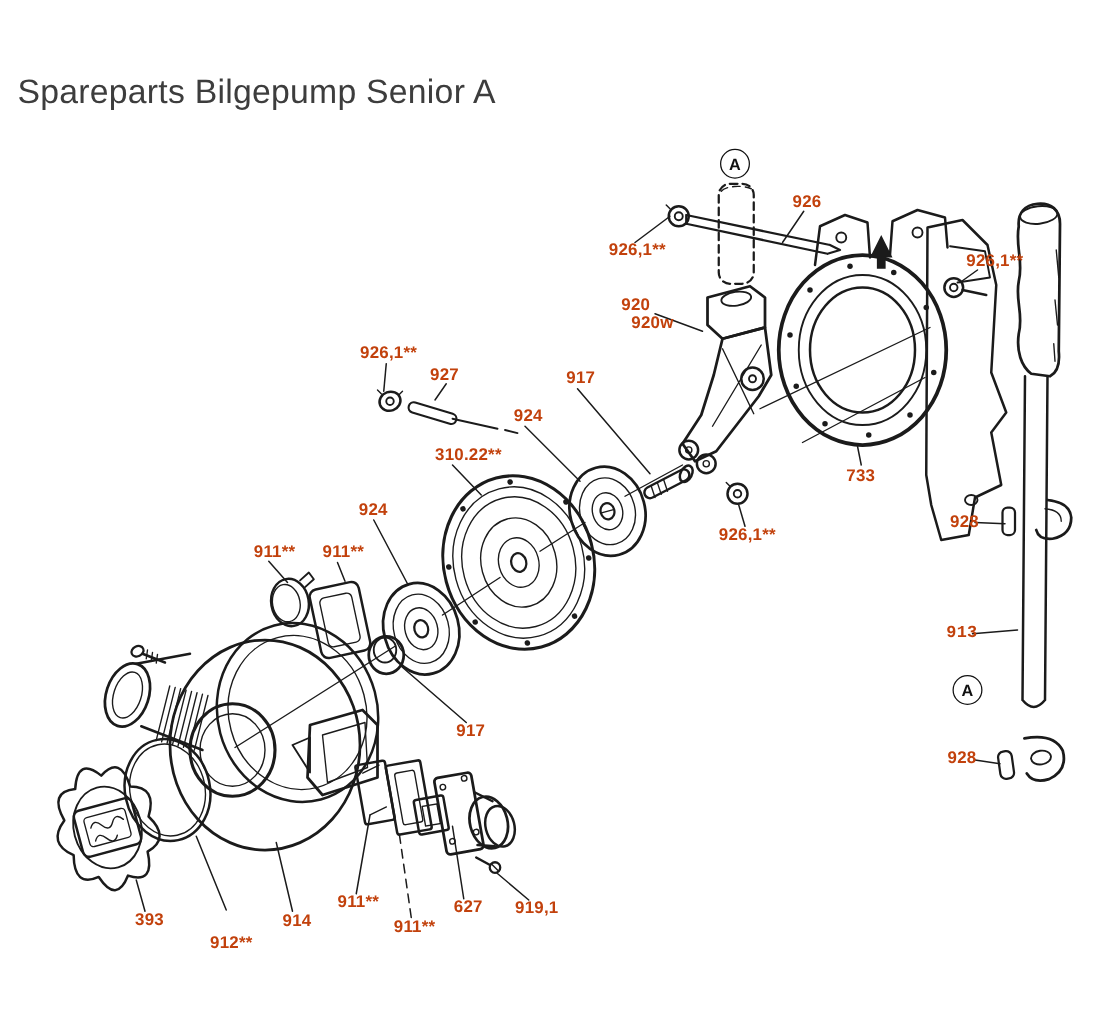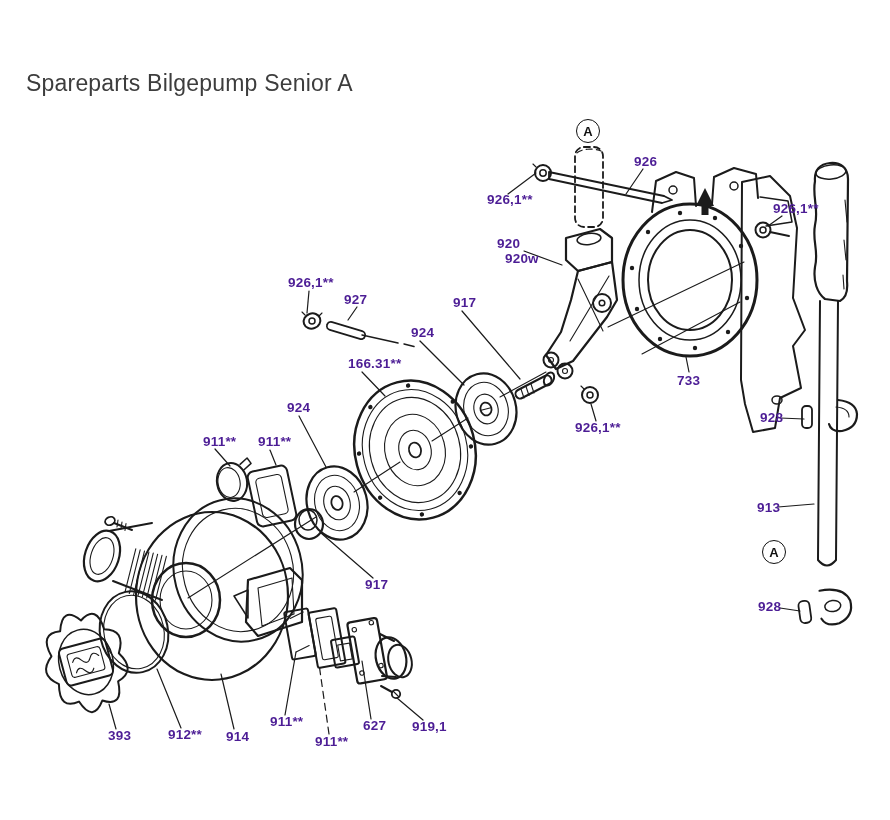--- a/index.html
+++ b/index.html
@@ -1,31 +1,31 @@
 <!DOCTYPE html>
 <html><head>
 <meta charset="utf-8">
 <style>
   html,body{margin:0;padding:0;width:890px;height:820px;overflow:hidden;background:#ffffff;}
   .stage{position:relative;width:890px;height:820px;font-family:"Liberation Sans",sans-serif;background:#ffffff;}
-  .title{position:absolute;left:14px;top:58px;margin:12px;font-size:23px;font-weight:400;color:#3d3d3d;letter-spacing:.2px;white-space:nowrap;}
+  .title{position:absolute;left:14px;top:58px;margin:0;font-size:27px;font-weight:400;color:#3d3d3d;letter-spacing:.2px;white-space:nowrap;}
   .drawing{position:absolute;left:0;top:0;width:890px;height:820px;}
   .drawing *{stroke:#1b1b1b;fill:none;stroke-linecap:round;stroke-linejoin:round;}
   .w1{stroke-width:1.1px}.w15{stroke-width:1.5px}.w18{stroke-width:1.8px}
   .w2{stroke-width:2px}.w22{stroke-width:2.2px}.w25{stroke-width:2.5px}.w3{stroke-width:3px}
   .ld{stroke-width:1.2px}
   .lddash{stroke-width:1.2px;stroke-dasharray:7 5;}
   .dash{stroke-dasharray:6 4;}
   .core{stroke:#ffffff;}
   .hole{fill:#1b1b1b;stroke:none;}
   .fillb{fill:#1b1b1b;stroke:none;}
   .thick10{stroke-width:10px}.thick65{stroke-width:6.5px}
   .thick11{stroke-width:11px}.thick7{stroke-width:7px}
   .labels-layer{position:absolute;left:0;top:0;width:890px;height:820px;}
-  .plabel{position:absolute;transform:translateY(-55%);font-size:13.5px;font-weight:700;color:#4c1d95;white-space:nowrap;letter-spacing:.2px;}
+  .plabel{position:absolute;transform:translateY(-55%);font-size:13.5px;font-weight:700;color:#c2410c;white-space:nowrap;letter-spacing:.2px;}
   .detail-marker{position:absolute;width:24px;height:24px;border:1.7px solid #111111;border-radius:50%;box-sizing:border-box;
     display:flex;align-items:center;justify-content:center;font-size:13px;font-weight:700;color:#111111;background:#ffffff;}
 </style>
 </head>
 <body>
 
 <div class="stage">
   <h1 class="title">Spareparts Bilgepump Senior A</h1>
 
   <svg class="drawing" viewBox="0 0 890 820">
@@ -275,32 +275,32 @@
   <div class="labels-layer" id="labels">
       <span class="plabel" style="left: 487px; top: 200px;">926,1**</span>
       <span class="plabel" style="left: 634px; top: 162px;">926</span>
       <span class="plabel" style="left: 773px; top: 209px;">926,1**</span>
       <span class="plabel" style="left: 497px; top: 244px;">920</span>
       <span class="plabel" style="left: 505px; top: 259px;">920w</span>
       <span class="plabel" style="left: 288px; top: 283px;">926,1**</span>
       <span class="plabel" style="left: 344px; top: 300px;">927</span>
       <span class="plabel" style="left: 453px; top: 303px;">917</span>
       <span class="plabel" style="left: 411px; top: 333px;">924</span>
-      <span class="plabel" style="left: 348px; top: 364px;">166.31**</span>
+      <span class="plabel" style="left: 348px; top: 364px;">310.22**</span>
       <span class="plabel" style="left: 287px; top: 408px;">924</span>
       <span class="plabel" style="left: 203px; top: 442px;">911**</span>
       <span class="plabel" style="left: 258px; top: 442px;">911**</span>
       <span class="plabel" style="left: 677px; top: 381px;">733</span>
       <span class="plabel" style="left: 575px; top: 428px;">926,1**</span>
       <span class="plabel" style="left: 760px; top: 418px;">928</span>
-      <span class="plabel" style="left: 757px; top: 508px;">913</span>
+      <span class="plabel" style="left: 757px; top: 508px; font-family: Liberation Mono, monospace;">913</span>
       <span class="plabel" style="left: 758px; top: 607px;">928</span>
       <span class="plabel" style="left: 365px; top: 585px;">917</span>
       <span class="plabel" style="left: 108px; top: 736px;">393</span>
-      <span class="plabel" style="left: 168px; top: 735px;">912**</span>
+      <span class="plabel" style="left: 168px; top: 755px;">912**</span>
       <span class="plabel" style="left: 226px; top: 737px;">914</span>
       <span class="plabel" style="left: 270px; top: 722px;">911**</span>
       <span class="plabel" style="left: 315px; top: 742px;">911**</span>
       <span class="plabel" style="left: 363px; top: 726px;">627</span>
       <span class="plabel" style="left: 412px; top: 727px; text-align: center;">919,1</span>
       <div class="detail-marker" style="left: 576px; top: 119px;">A</div>
       <div class="detail-marker" style="left: 762px; top: 540px;">A</div>
     </div>
 </div>
 

